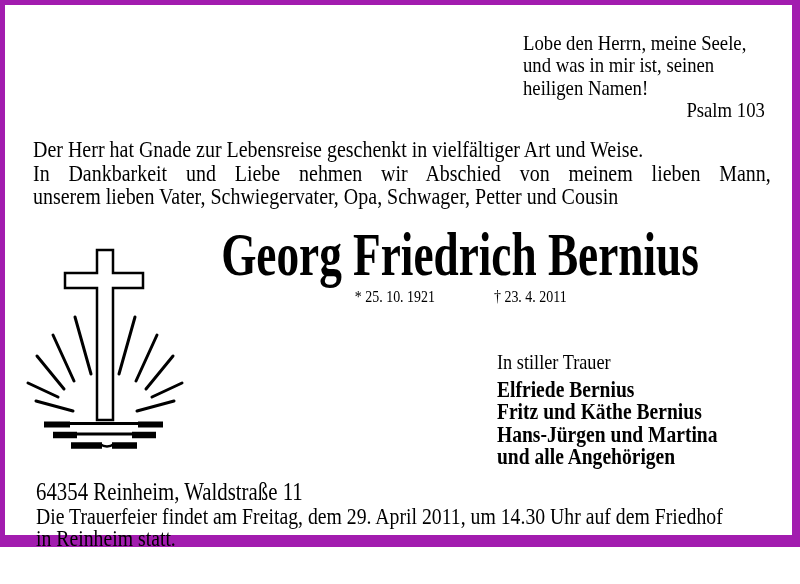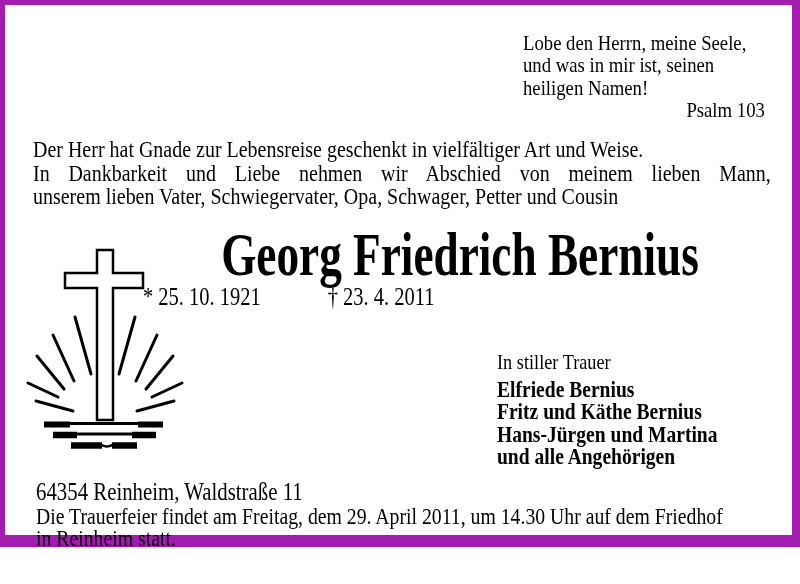--- a/index.html
+++ b/index.html
@@ -22,22 +22,22 @@
            transform:scaleX(0.85); transform-origin:0 0; }
   .intro-line { display:block; white-space:nowrap; }
   .intro-line.justified { white-space:normal; text-align:justify; text-align-last:justify; }
 
   
   .headline { left:130px; top:222px; width:660px; text-align:center;
               font-size:62px; line-height:64px; font-weight:bold;
               transform:scaleX(0.73); transform-origin:50% 0; white-space:nowrap; }
 
   
-  .dates { left:130px; top:284px; width:660px; display:flex; justify-content:flex-start;
-           gap:42px; font-size:25px; line-height:25px; }
+  .dates { left:130px; top:284px; width:660px; display:flex; justify-content:center;
+           gap:42px; font-size:17px; line-height:25px; }
   .date-item { transform:scaleX(0.82); transform-origin:50% 0; white-space:nowrap; }
 
   
   .cross-art { left:25px; top:243px; }
 
   
   .mourning { left:497px; top:351px; width:330px; transform:scaleX(0.85); transform-origin:0 0; }
   .mourning-header { font-size:21.5px; line-height:23px; margin-bottom:5px; }
   .mourner { font-size:23px; line-height:22.3px; font-weight:bold; white-space:nowrap; }
 

